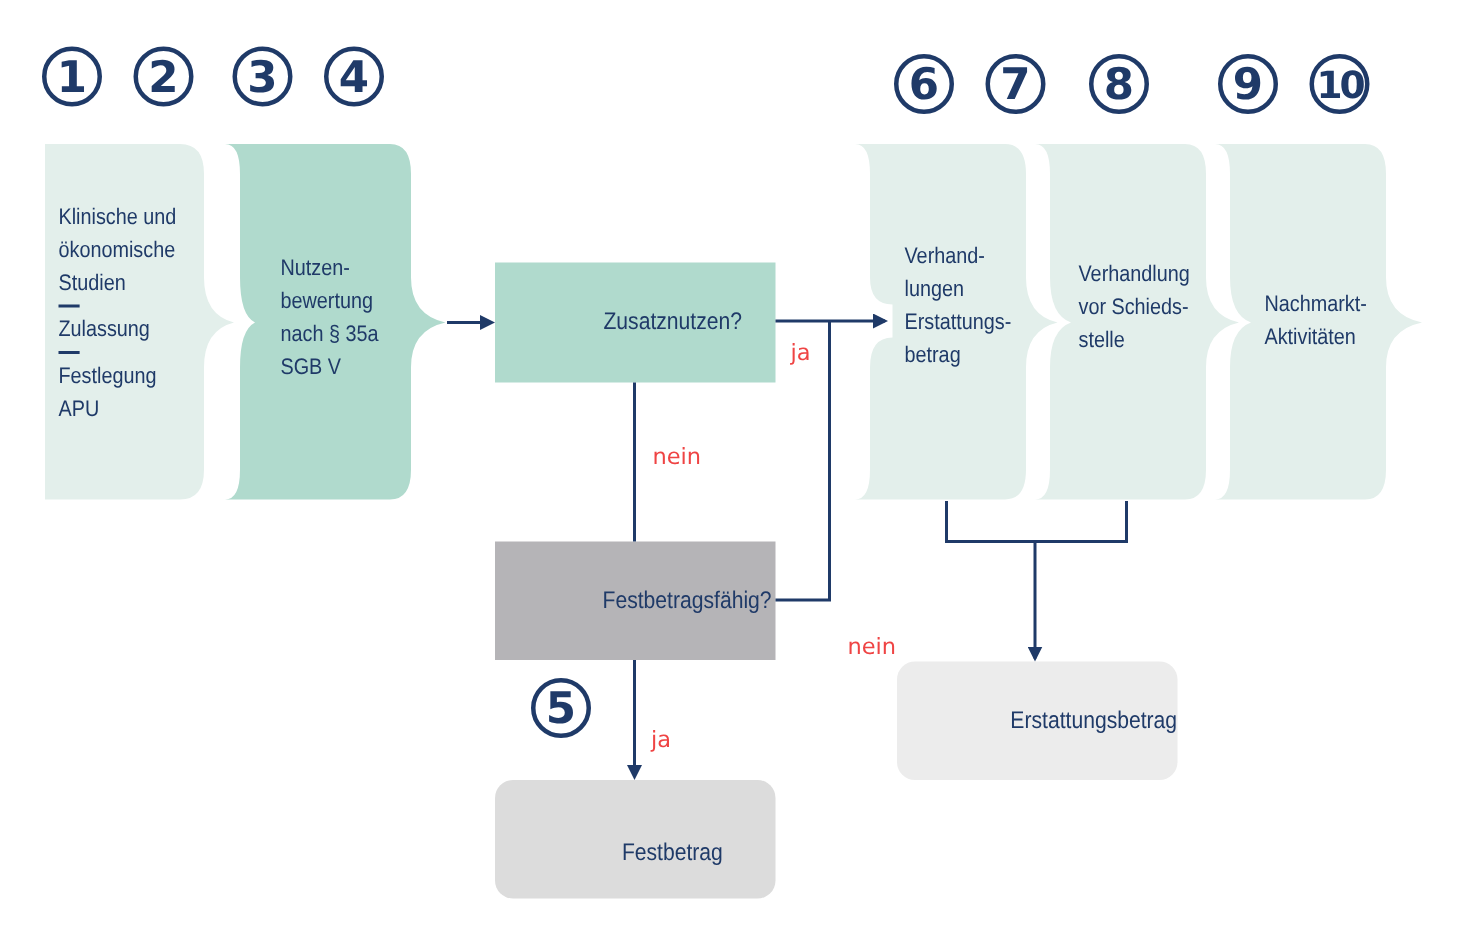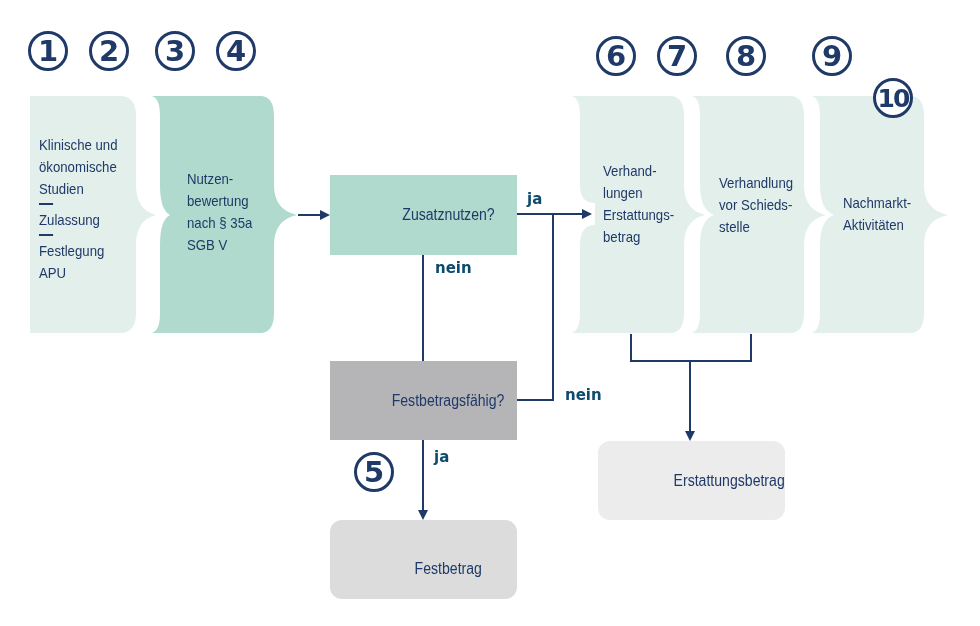--- a/index.html
+++ b/index.html
@@ -2,27 +2,27 @@
 <html><head>
 <meta charset="utf-8">
 <style>
   html, body { margin: 0; padding: 0; background: #ffffff; }
   body { width: 980px; height: 626px; position: relative; overflow: hidden;
          font-family: "Liberation Sans", "DejaVu Sans", sans-serif; color: #1f3a68; }
   #canvas { position: absolute; left: 0; top: 0; width: 980px; height: 626px; }
   .circle { position: absolute; width: 40px; height: 40px; border: 3px solid #1f3a68; border-radius: 50%;
             display: flex; align-items: center; justify-content: center; box-sizing: border-box;
             font-family: "DejaVu Sans", sans-serif; font-weight: bold; font-size: 29px; color: #1f3a68; background: #fff; }
-  .circle.ten { font-size: 25px; letter-spacing: -2px; margin-top: 42px; }
+  .circle.ten { font-size: 25px; letter-spacing: -2px; }
   .txt { position: absolute; font-family: "Liberation Sans", sans-serif; font-stretch: condensed;
          font-size: 15px; line-height: 22px; color: #1f3a68; transform: scaleX(0.88); transform-origin: left top; white-space: nowrap; }
   .txt .sep { display: block; width: 16px; height: 2px; background: #1f3a68; margin: 3px 0 4px 0; }
   .box { position: absolute; display: flex; align-items: center; justify-content: center; padding-left: 25px; }
   .box span { font-size: 16px; transform: scaleX(0.88); white-space: nowrap; color: #1f3a68; }
-  .lbl { position: absolute; font-weight: bold; font-size: 15px; color: #0c4a6e; font-family: "DejaVu Sans", sans-serif; }
+  .lbl { position: absolute; font-weight: normal; font-size: 15px; color: #ef4444; font-family: "DejaVu Sans", sans-serif; margin-top: 36px; }
 </style>
 </head>
 <body>
 
 <svg id="canvas" viewBox="0 0 980 626" xmlns="http://www.w3.org/2000/svg">
   <defs>
     <marker id="arr" markerWidth="10" markerHeight="10" refX="8" refY="5" orient="auto" markerUnits="userSpaceOnUse">
       <path d="M0,0 L10,5 L0,10 Z" fill="#1f3a68"></path>
     </marker>
   </defs>
@@ -95,21 +95,21 @@
 </div>
 
 <div class="txt" style="left:843px;top:192px">
   <div>Nachmarkt-</div>
   <div>Aktivitäten</div>
 </div>
 
 <div class="box" style="left:330px;top:175px;width:187px;height:80px">
   <span>Zusatznutzen?</span>
 </div>
-<div class="box" style="left:330px;top:361px;width:187px;height:79px">
+<div class="box" style="left:340px;top:361px;width:187px;height:79px">
   <span>Festbetragsfähig?</span>
 </div>
 <div class="box" style="left:330px;top:520px;width:187px;height:98px">
   <span>Festbetrag</span>
 </div>
 <div class="box" style="left:598px;top:441px;width:213px;height:79px">
   <span>Erstattungsbetrag</span>
 </div>
 
 <div class="lbl" style="left:527px;top:190px">ja</div>

